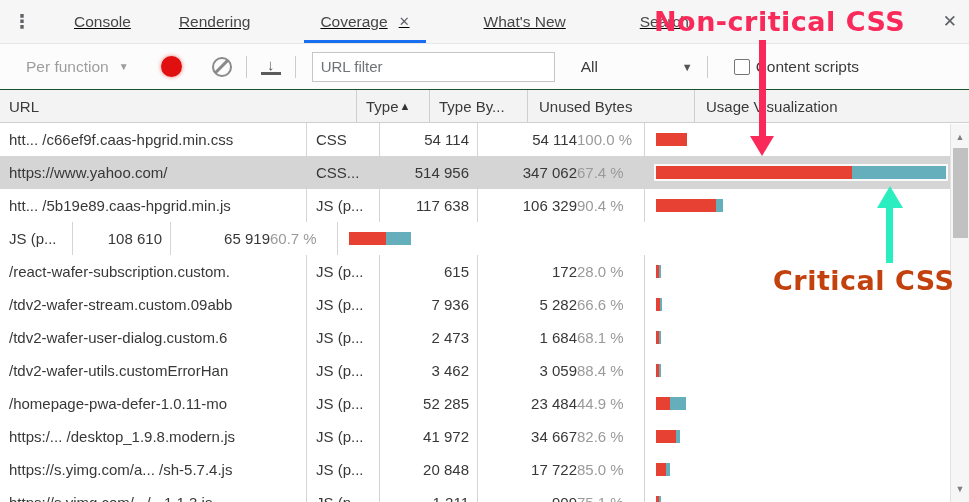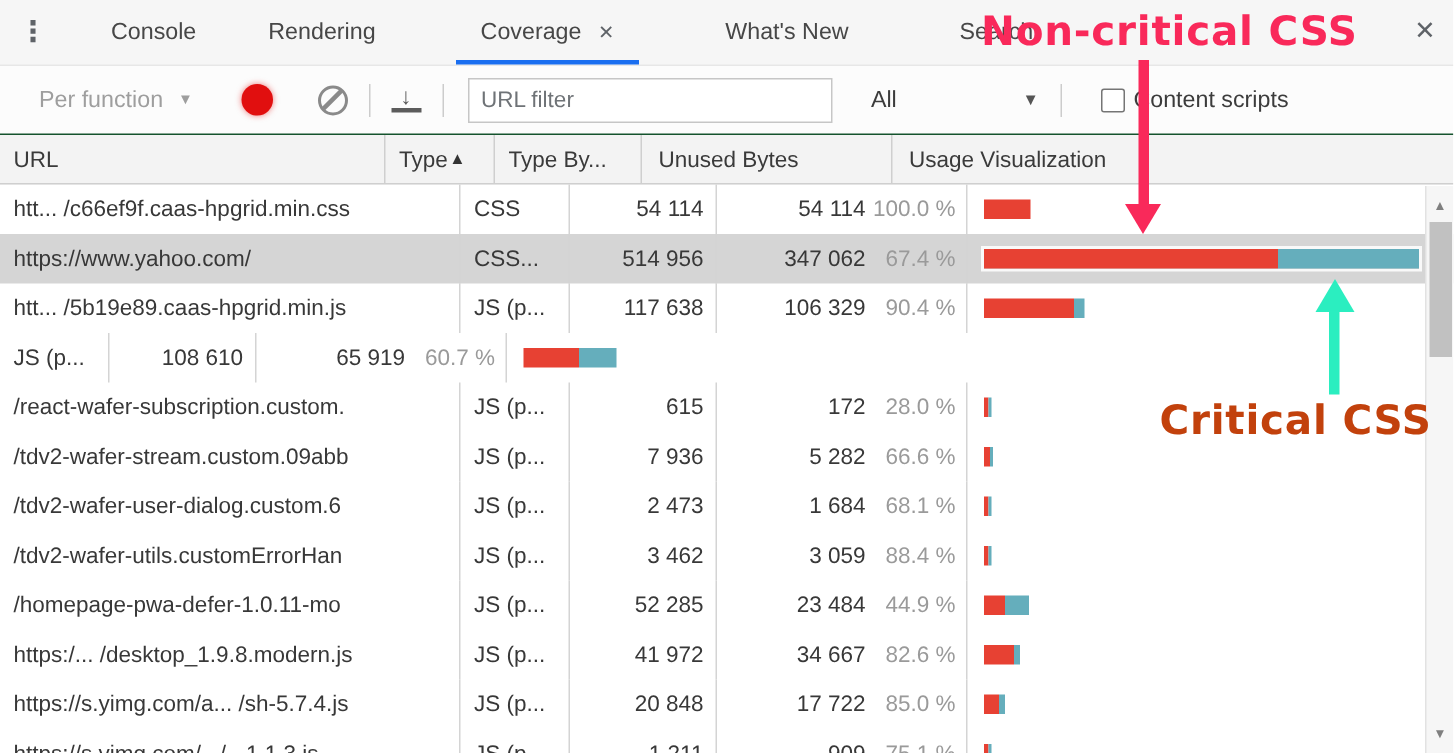--- a/index.html
+++ b/index.html
@@ -4,21 +4,21 @@
 <style>
   * { margin:0; padding:0; box-sizing:border-box; }
   html,body { width:969px; height:502px; overflow:hidden; background:#fff;
     font-family:"Liberation Sans","DejaVu Sans",sans-serif; }
   #stage { position:relative; width:969px; height:502px; background:#fff; overflow:hidden; }
 
   
   .tabbar { height:44px; display:flex; align-items:center; background:#f6f6f6;
     border-bottom:1px solid #e7e7e7; position:relative; }
   .kebab { width:44px; text-align:center; font-size:19px; color:#5f6368; font-weight:bold; cursor:pointer; }
-  .tabstrip { display:flex; align-items:flex-end; height:100%; }
+  .tabstrip { display:flex; align-items:flex-end; height:100%;text-decoration:underline; }
   .tab { display:flex; align-items:center; height:100%; padding:0 16px; font-size:15.5px;
     color:#474747; cursor:pointer; position:relative; white-space:nowrap; }
   .tab:nth-child(1){ margin-left:14px; }
   .tab:nth-child(2){ margin-left:16px; }
   .tab:nth-child(3){ margin-left:38px; }
   .tab:nth-child(4){ margin-left:42px; }
   .tab:nth-child(5){ margin-left:42px; }
   .tab.active::after { content:""; position:absolute; left:0; right:0; bottom:0; height:3px; background:#1a6ef0; }
   .tab-close { margin-left:11px; font-size:13px; color:#5f6368; display:none; }
   .tab.closable .tab-close { display:inline; }
@@ -46,38 +46,38 @@
   .type-select .caret { font-size:11px; color:#555; }
   .checkbox { width:16px; height:16px; border:1.5px solid #757575; border-radius:2px; background:#fff;
     margin-left:12px; cursor:pointer; flex:none; }
   .cs-label { margin-left:6px; font-size:15.5px; color:#3c3c3c; }
 
   
   .thead { height:33px; display:flex; background:#f3f3f3; border-bottom:1px solid #cfcfcf;
     font-size:15px; color:#3a3a3a; align-items:center; }
   .hc { height:100%; display:flex; align-items:center; border-right:1px solid #cfcfcf; padding-left:9px;
     white-space:nowrap; overflow:hidden; }
-  .hc.url { width:257px; }
+  .hc.url { width:357px; }
   .hc.type { width:73px; }
   .hc.total { width:98px; }
   .hc.unused { width:167px; padding-left:11px; }
   .hc.usage { flex:1; border-right:none; padding-left:11px; }
   .sort-arrow { font-size:11px; margin-left:1px; color:#333; }
 
   .tbody { position:relative; }
   .row { height:33px; display:flex; align-items:center; font-size:15px; color:#383838; cursor:pointer; }
   .row.selected { background:#d5d5d5; }
   .cell { height:100%; display:flex; align-items:center; border-right:1px solid #d4d4d4;
     white-space:nowrap; overflow:hidden; }
   .c-url { width:307px; padding-left:9px; }
   .c-type { width:73px; padding-left:9px; }
   .c-total { width:98px; justify-content:flex-end; padding-right:8px; }
   .c-unused { width:167px; padding-right:7px; }
   .c-unused .num { flex:1; text-align:right; }
-  .c-unused .pct { width:60px; text-align:right; color:#9a9a9a; }
+  .c-unused .pct { width:60px; text-align:left; color:#9a9a9a; }
   .c-usage { flex:1; border-right:none; padding-left:11px; }
   .bar { display:flex; height:13px; box-shadow:0 0 0 2px rgba(255,255,255,.85); }
   .bar .red { background:#e74133; height:13px; }
   .bar .teal { background:#65aebc; height:13px; }
 
   
   .scrollbar { position:absolute; left:950px; top:124px; width:19px; height:378px;
     background:#f6f6f6; border-left:1px solid #e2e2e2; z-index:3; }
   .sb-up, .sb-down { position:absolute; left:0; width:100%; text-align:center; font-size:9px; color:#7f7f7f; }
   .sb-up { top:8px; } .sb-down { bottom:8px; }

